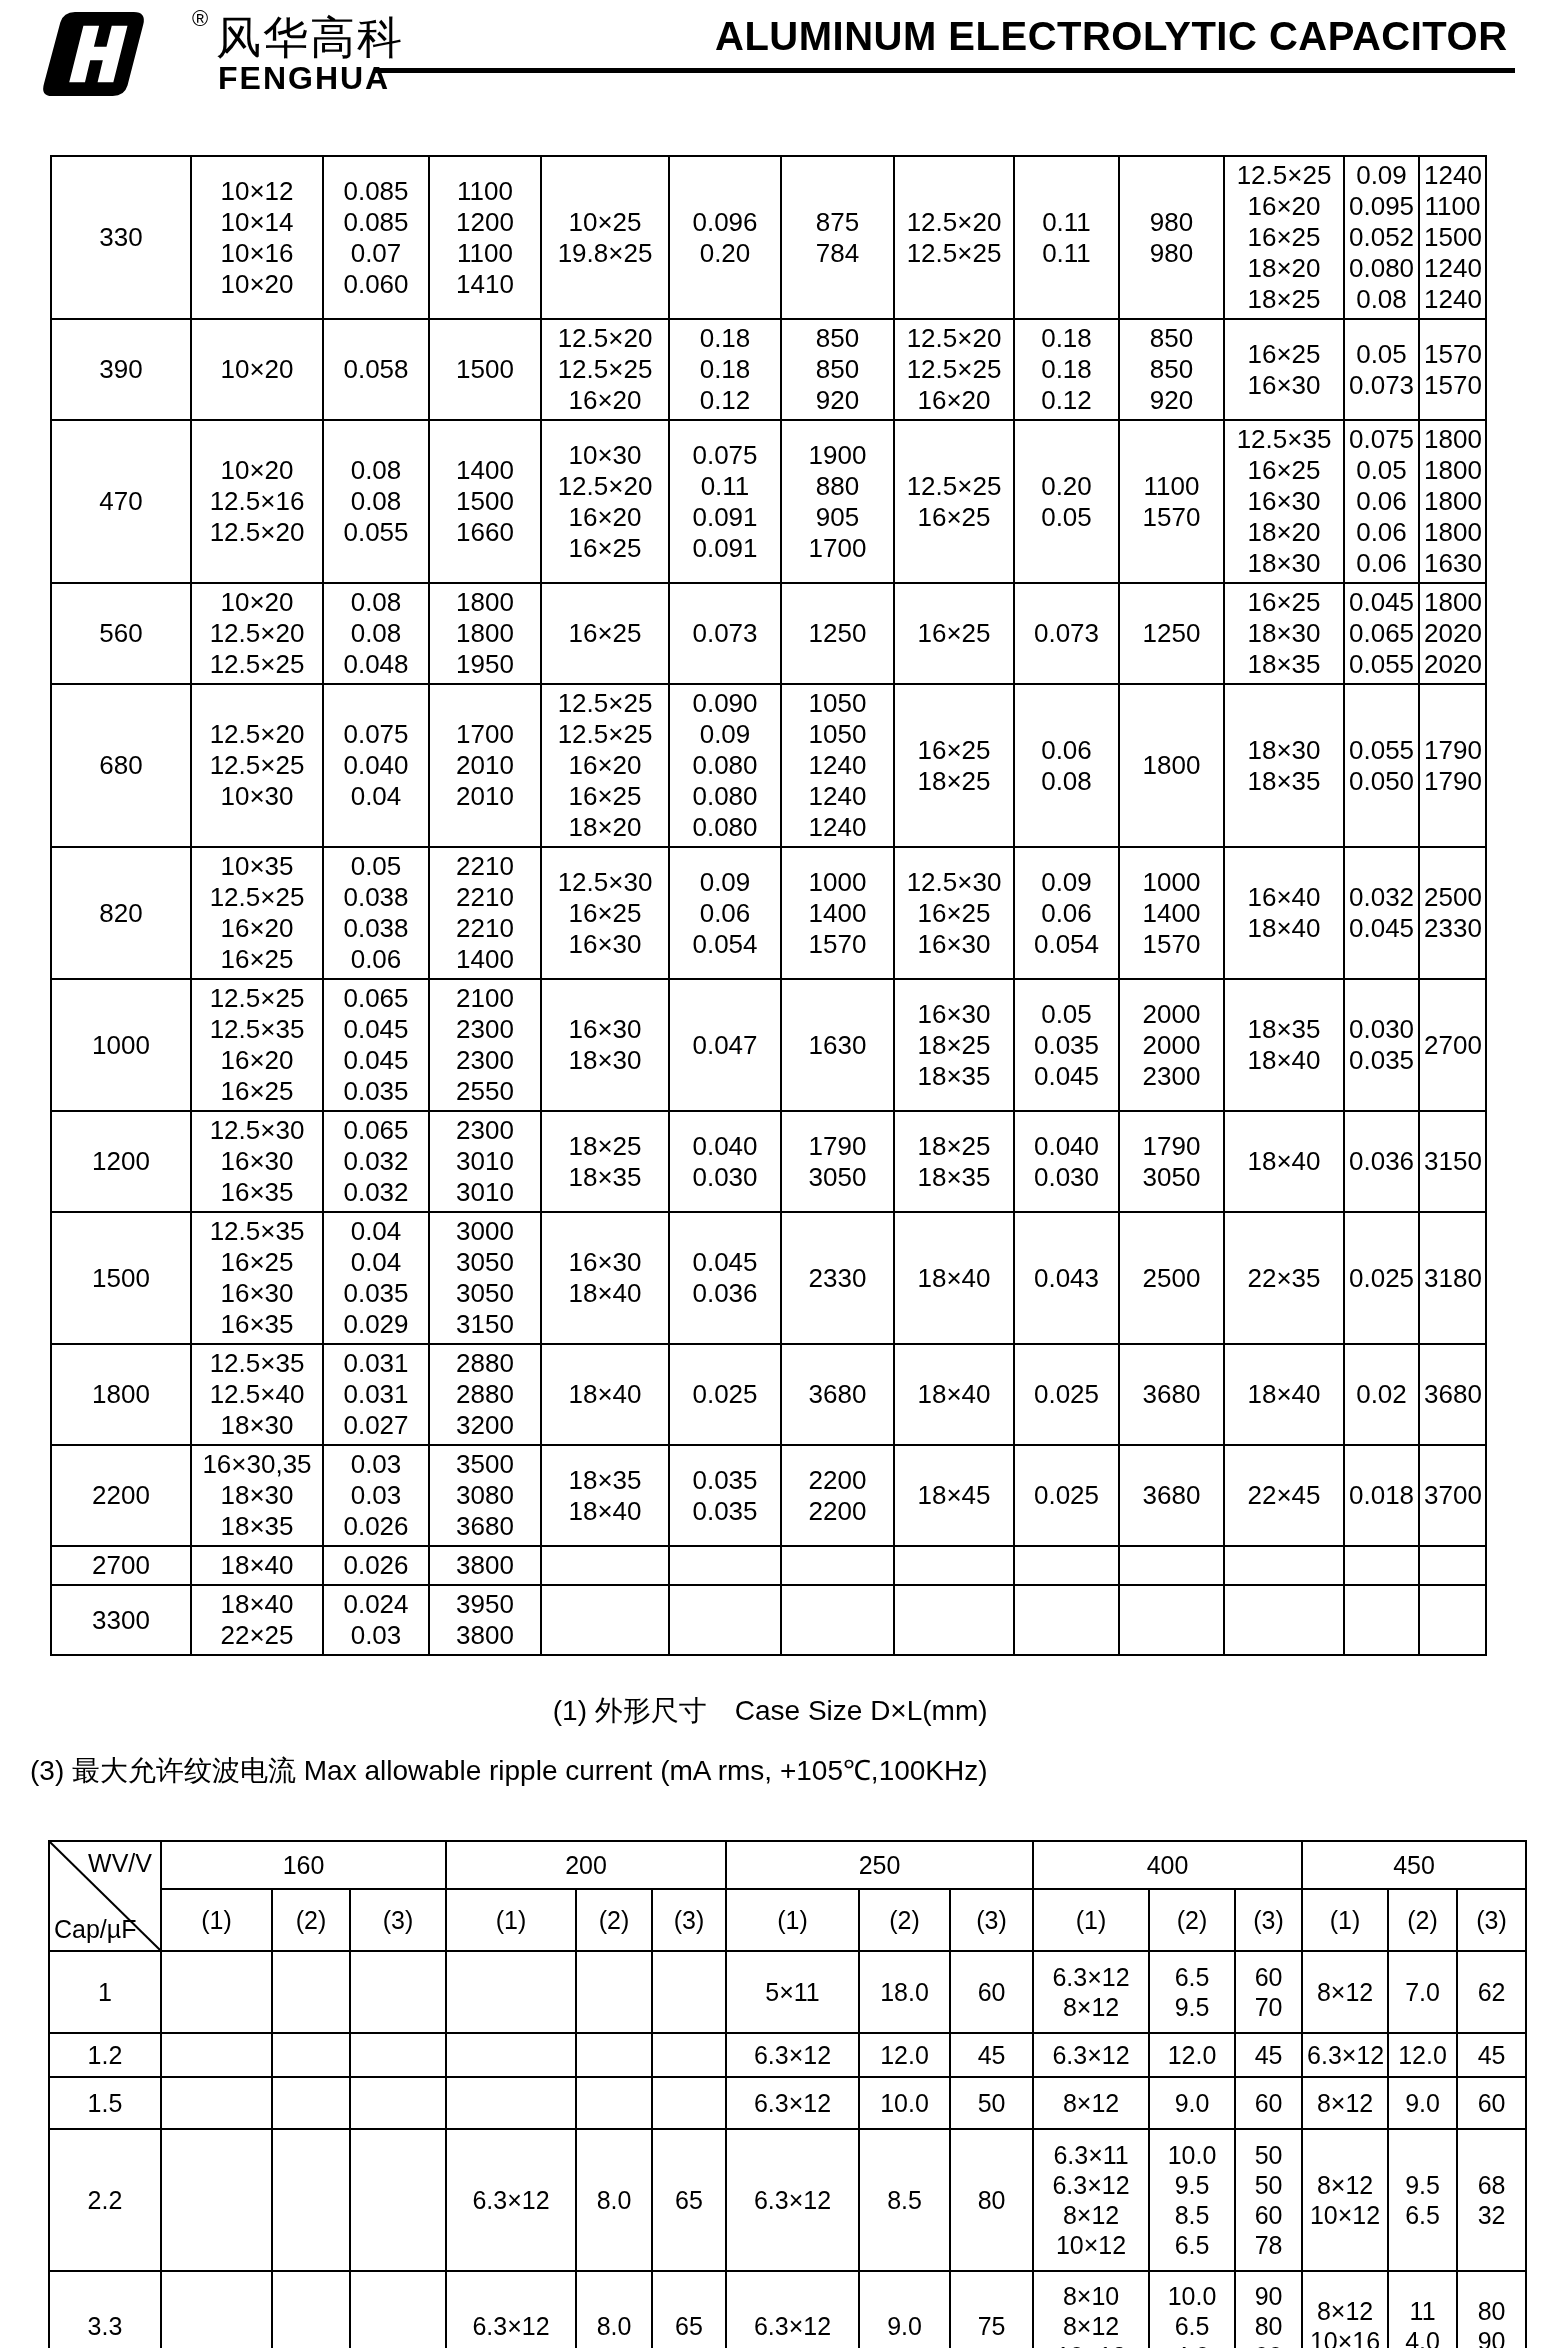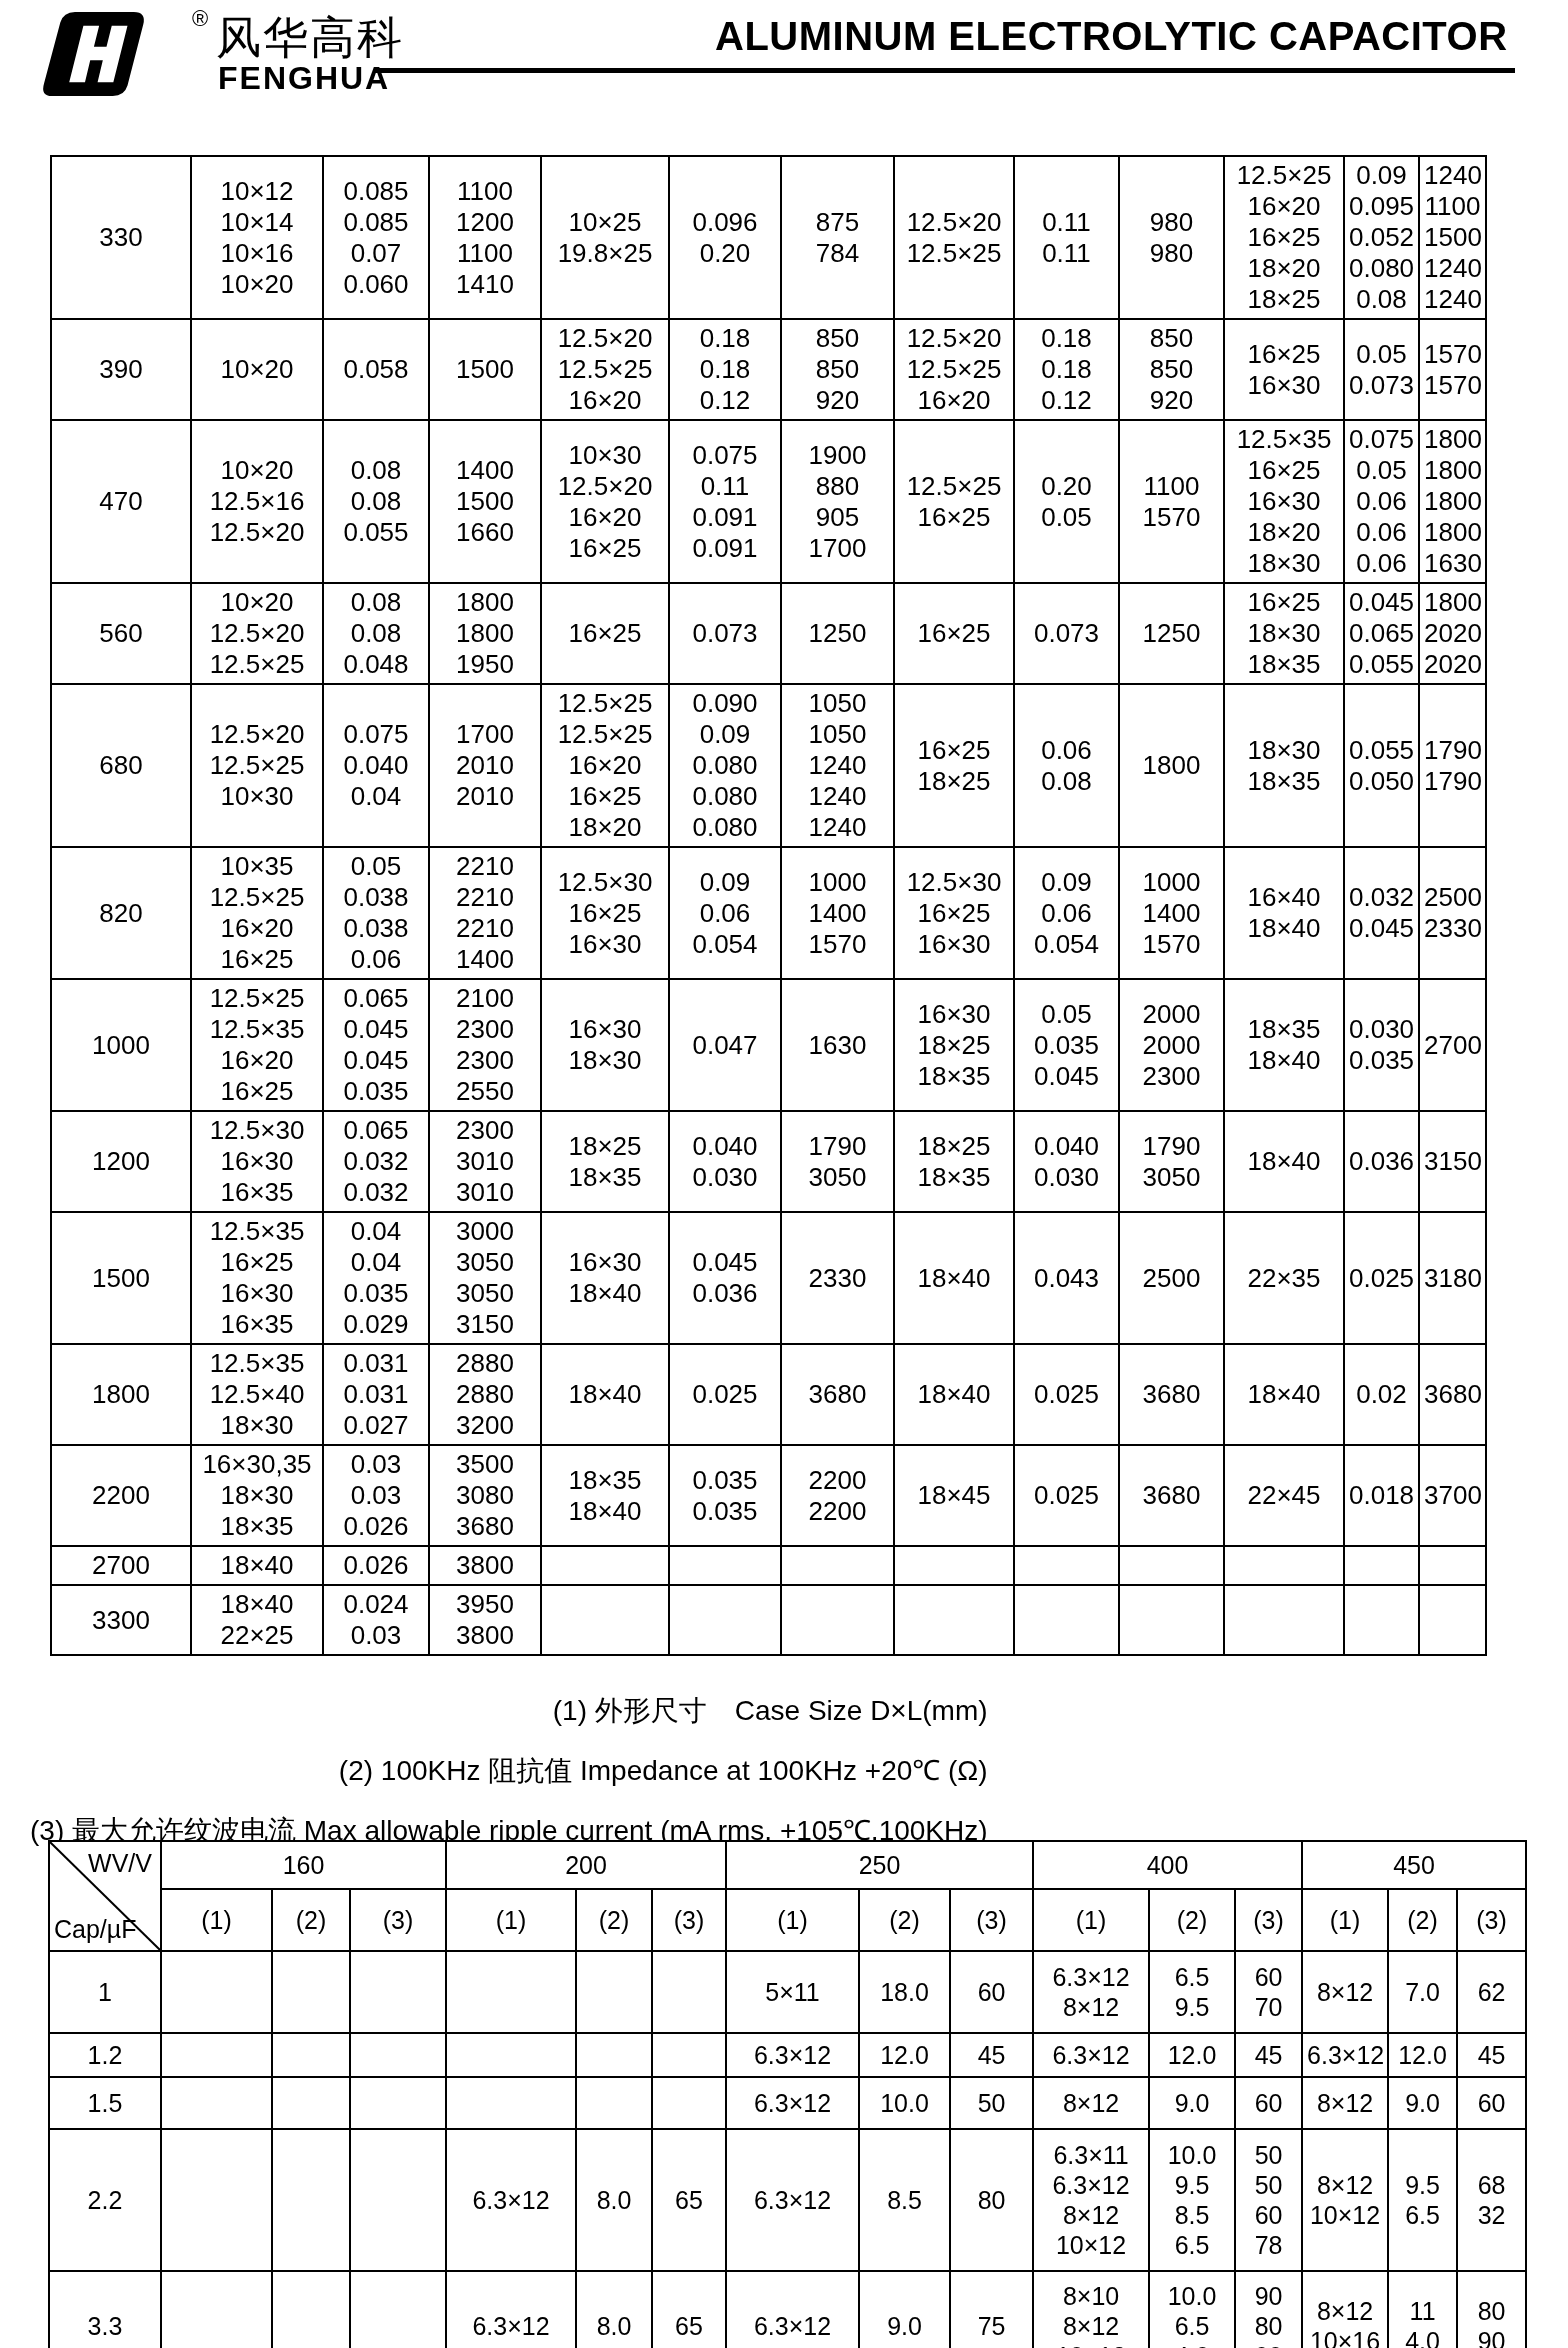--- a/index.html
+++ b/index.html
@@ -451,21 +451,20 @@
           <td></td>
           <td></td>
           <td></td>
           <td></td>
         </tr>
       </tbody>
   </table>
 
   <div class="notes">
     <div>(1) 外形尺寸　Case Size D×L(mm)</div>
-    <div>(2) 100KHz 阻抗值 Impedance at 100KHz +20℃  (Ω)</div>
     <div>(3) 最大允许纹波电流  Max allowable ripple current (mA rms, +105℃,100KHz)</div>
   </div>
 
   <table id="lower-table" class="spec-table">
     <colgroup>
         <col style="width: 112px;">
         <col style="width: 111px;">
         <col style="width: 78px;">
         <col style="width: 96px;">
         <col style="width: 130px;">

